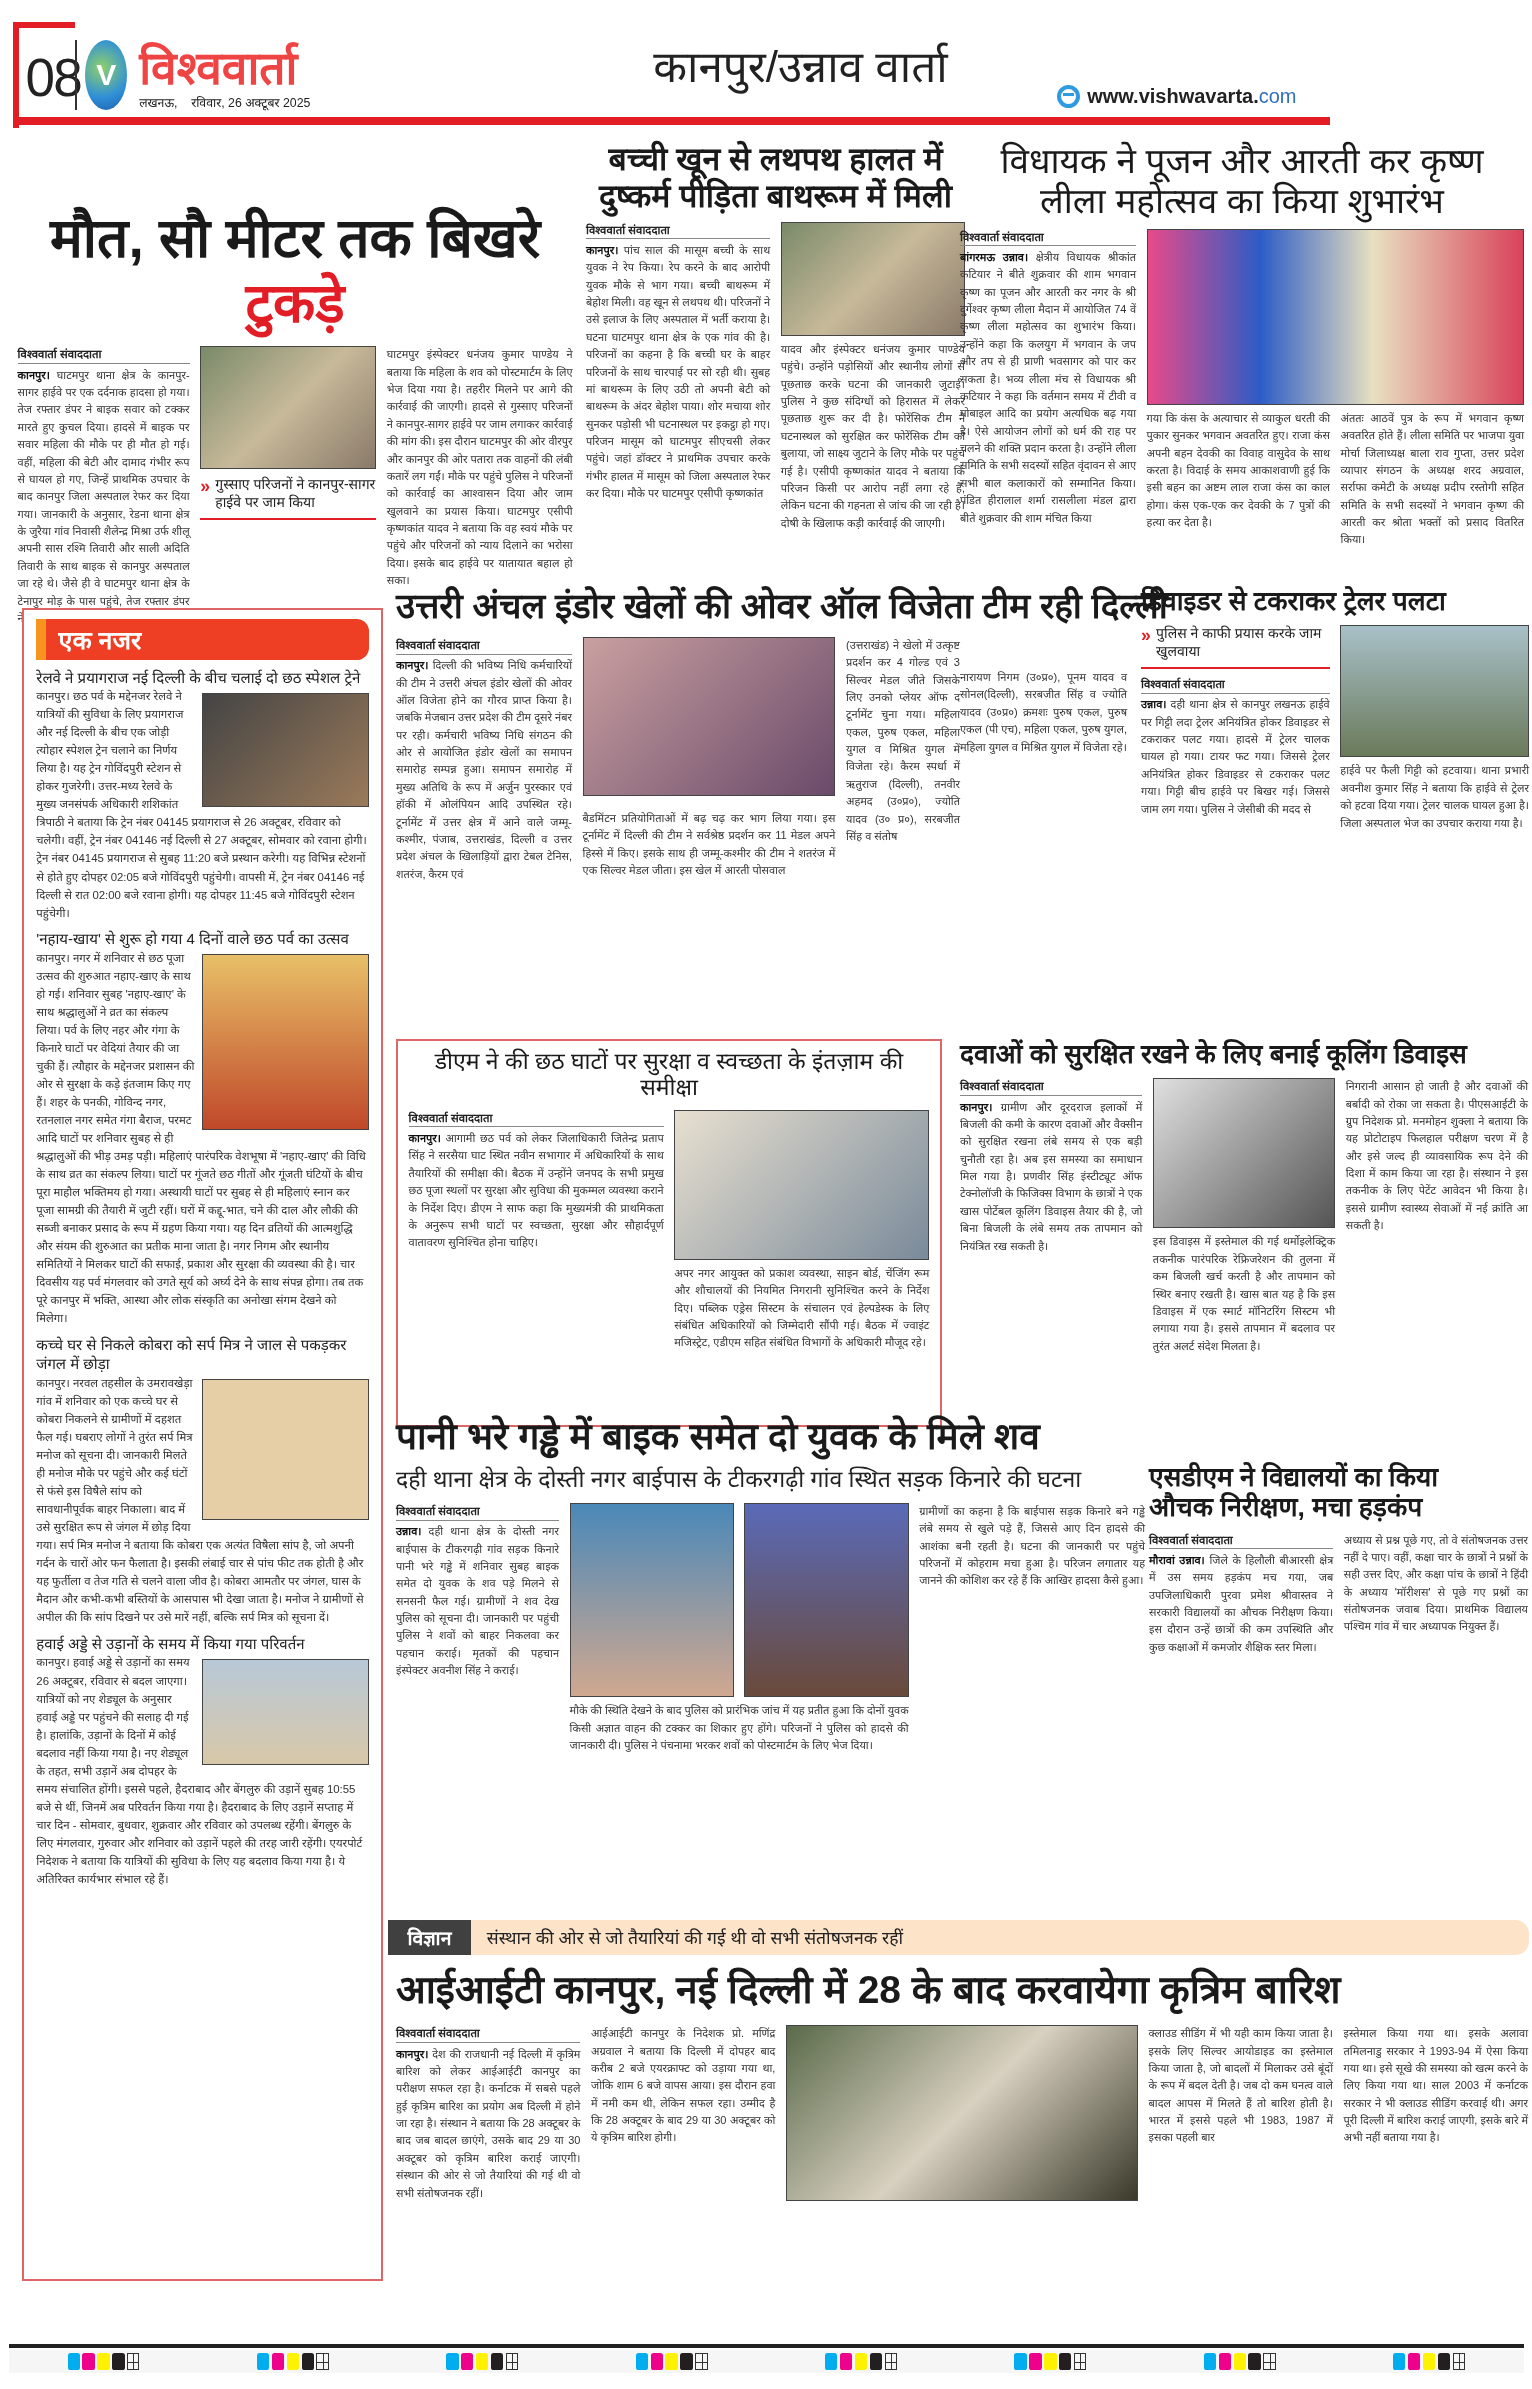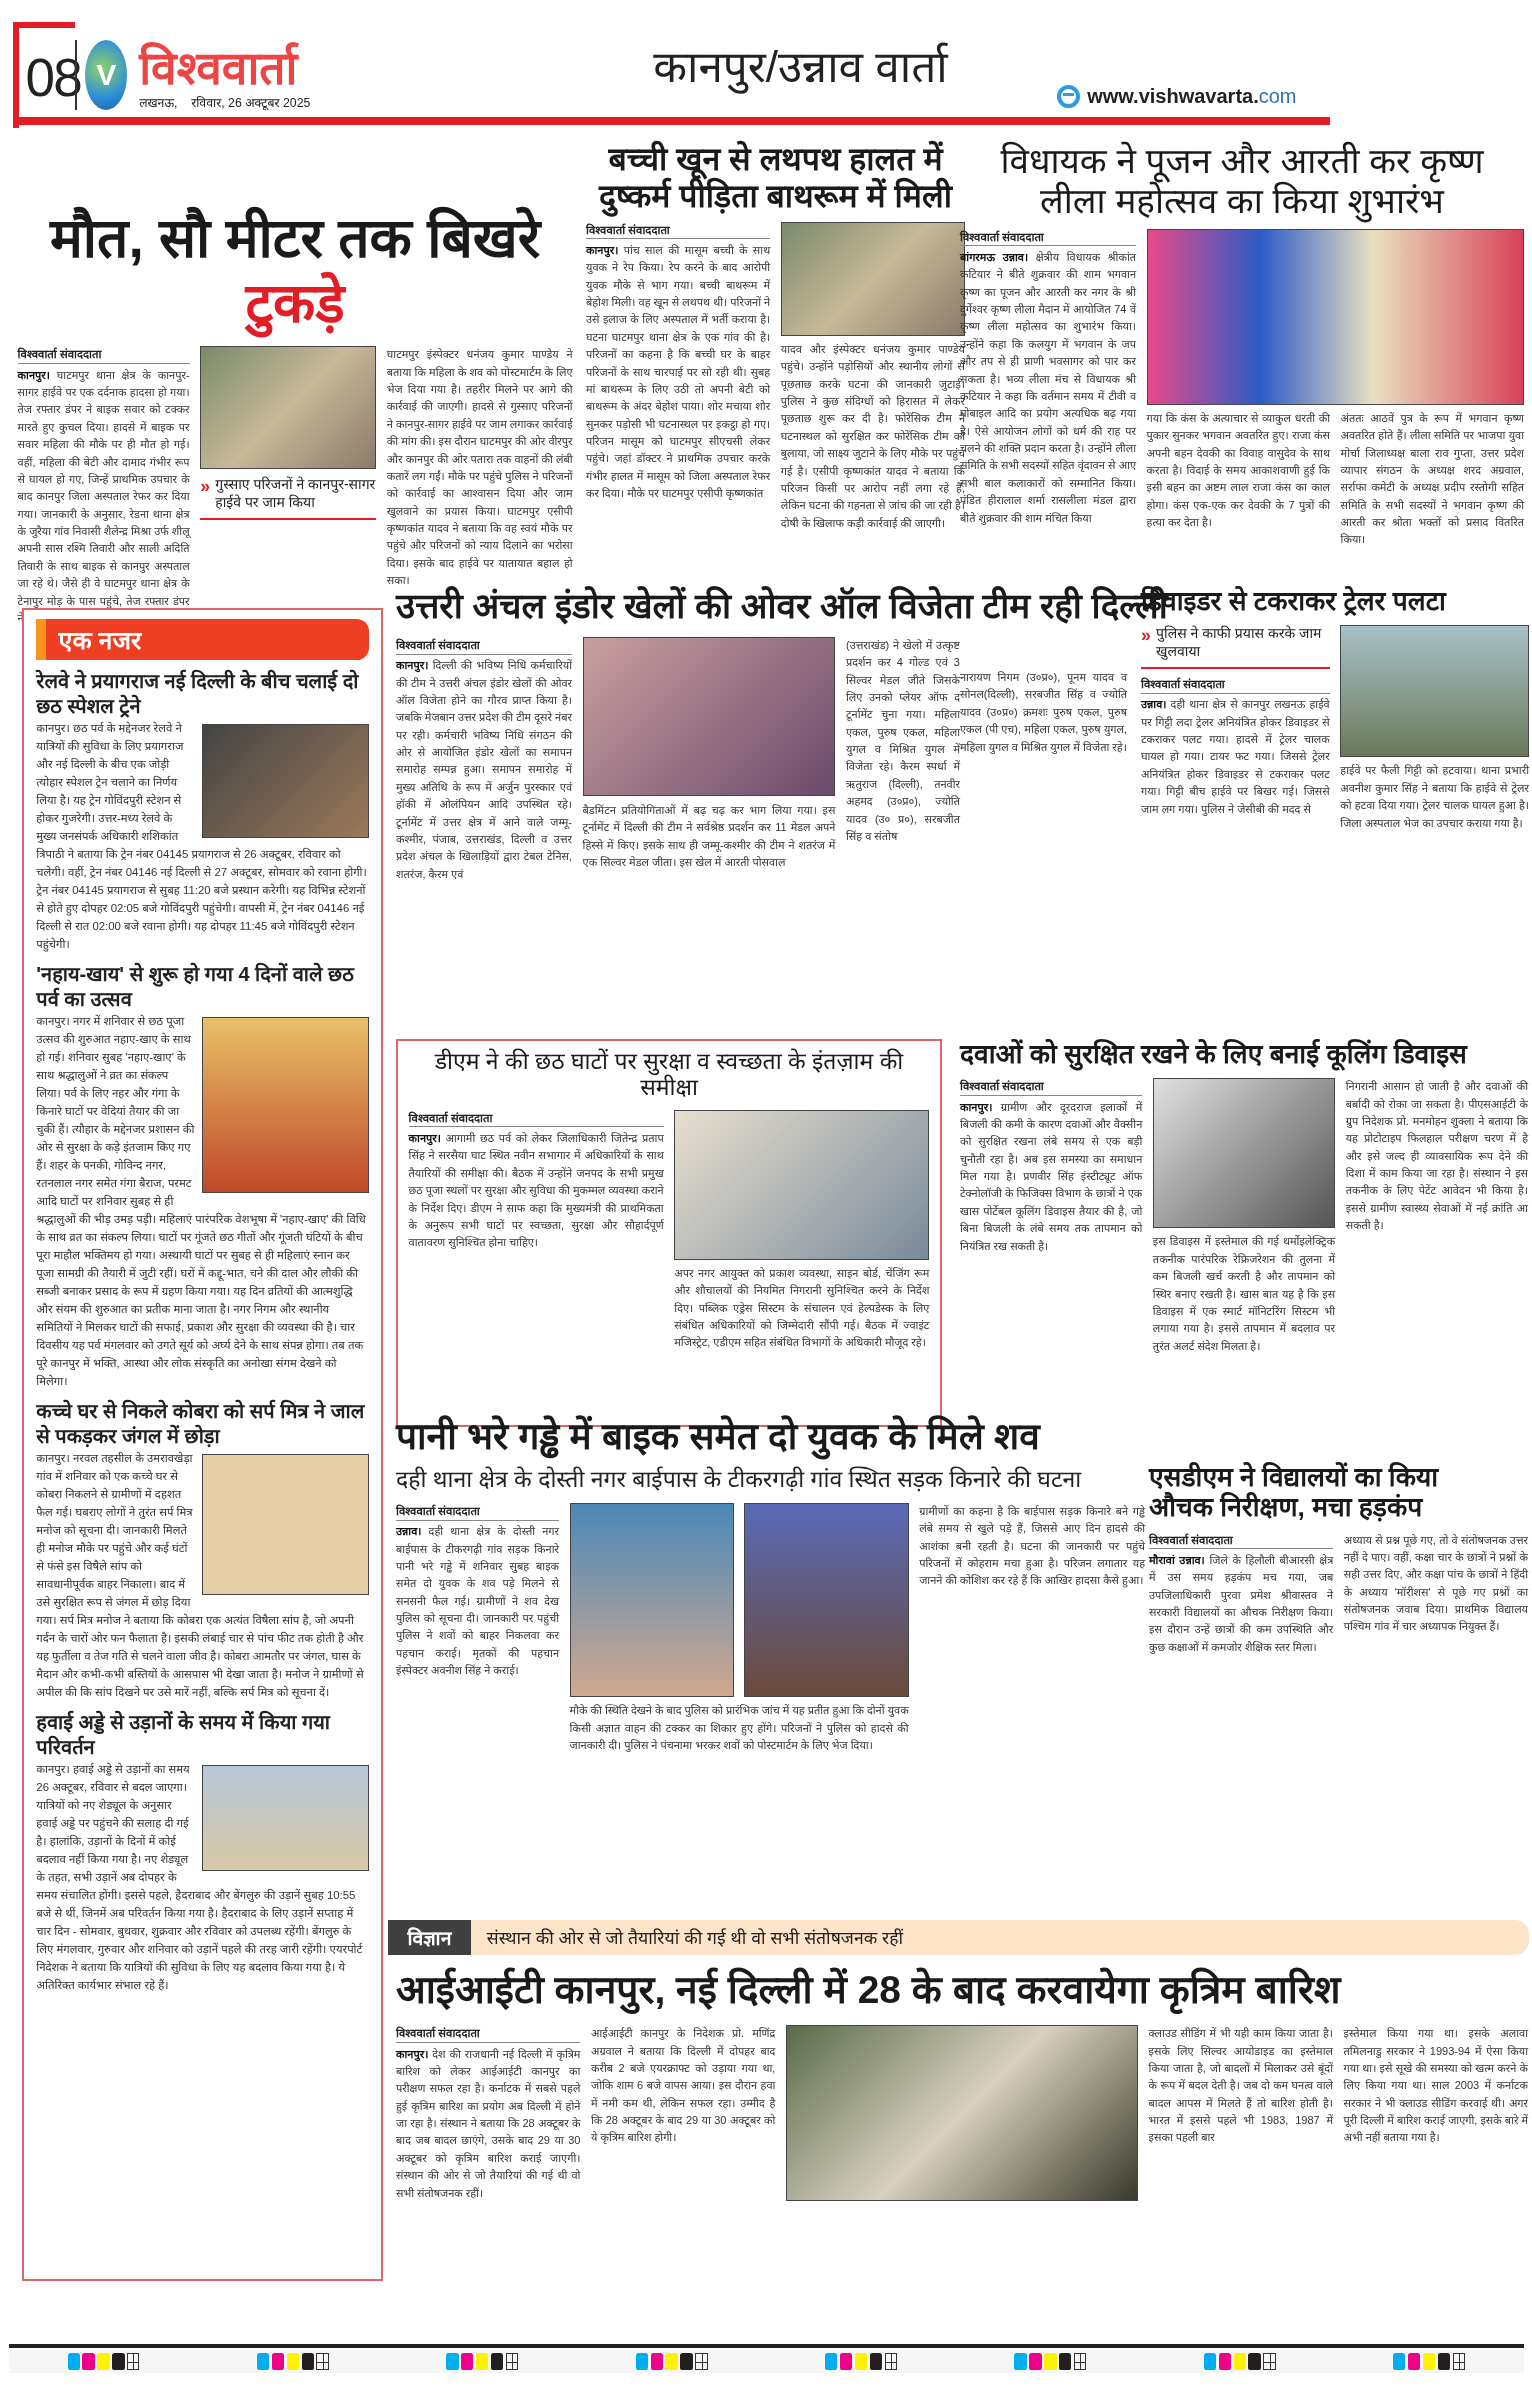--- a/index.html
+++ b/index.html
@@ -23,21 +23,21 @@
 .byline{font-size:11.4px;font-weight:bold;border-bottom:1.8px solid #888;padding-bottom:1.8px;margin-bottom:2.6px}
 .body{font-size:11px;line-height:1.58;color:#333;text-align:justify}
 .body b{color:#111}
 .cols{display:flex;gap:10.6px}
 .col{flex:1}
 .photo{background:linear-gradient(135deg,#7a8a6a,#c7b999 50%,#8a7a6a);border:0.9px solid #444}
 .caption{font-size:14px;color:#222;display:flex;gap:5.3px;line-height:1.25}
 .chev{color:#e21d25;font-weight:bold;font-size:17.6px}
 .box{border:2.6px solid #d66;}
 .tag{background:#ee3e24;color:#fff;font-weight:bold;font-size:25px;padding:3.5px 12.3px;border-left:10.6px solid #f7941d;border-radius:0 12.3px 12.3px 0}
-.sub-h{font-size:20px;font-weight:bold;color:#222;line-height:1.25}
+.sub-h{font-size:15px;font-weight:normal;color:#222;line-height:1.25}
 .hr{height:1.8px;background:#e21d25}
 .footer-bar{left:8.8px;top:2344px;width:1515px;height:3.5px;background:#222}
 .cmyk{left:8.8px;top:2350px;width:1515px;height:23px;display:flex;justify-content:space-around;align-items:center;background:#f6f6f6}
 .swatches{display:flex;gap:2.6px}
 .sw{width:12.3px;height:17.6px;border-radius:2.6px}
 .reg{width:12.3px;height:17.6px;border:0.9px solid #333;position:relative}
 .reg:before{content:"";position:absolute;left:5.3px;top:0;width:0.9px;height:16px;background:#333}
 .reg:after{content:"";position:absolute;left:0;top:8px;width:10.6px;height:0.9px;background:#333}
 .vigyan{left:388px;top:1920px;width:1141px;height:35px;display:flex;background:#fde3c8;border-radius:0 14px 14px 0}
 .vig-tag{background:#404040;color:#fff;font-weight:bold;font-size:19.4px;padding:3.5px 19.4px}
@@ -149,21 +149,21 @@
 
 <div class="abs" style="left:396px;top:586px;width:564px">
   <h1 style="font-size:35px;white-space:nowrap;width:1119px">उत्तरी अंचल इंडोर खेलों की ओवर ऑल विजेता टीम रही दिल्ली</h1>
   <div class="cols" style="margin-top:10.6px">
     <div class="col" style="flex:0 0 176px">
       <div class="byline">विश्ववार्ता संवाददाता</div>
       <div class="body"><b>कानपुर।</b> <span>दिल्ली की भविष्य निधि कर्मचारियों की टीम ने उत्तरी अंचल इंडोर खेलों की ओवर ऑल विजेता होने का गौरव प्राप्त किया है। जबकि मेजबान उत्तर प्रदेश की टीम दूसरे नंबर पर रही। कर्मचारी भविष्य निधि संगठन की ओर से आयोजित इंडोर खेलों का समापन समारोह सम्पन्न हुआ। समापन समारोह में मुख्य अतिथि के रूप में अर्जुन पुरस्कार एवं हॉकी में ओलंपियन आदि उपस्थित रहे। टूर्नामेंट में उत्तर क्षेत्र में आने वाले जम्मू-कश्मीर, पंजाब, उत्तराखंड, दिल्ली व उत्तर प्रदेश अंचल के खिलाड़ियों द्वारा टेबल टेनिस, शतरंज, कैरम एवं</span></div>
     </div>
     <div class="col">
       <div class="photo" style="height:159px;background:linear-gradient(135deg,#c9a0a0,#6a4a6a)"></div>
-      <div class="body" style="margin-top:6px">बैडमिंटन प्रतियोगिताओं में बढ़ चढ़ कर भाग लिया गया। इस टूर्नामेंट में दिल्ली की टीम ने सर्वश्रेष्ठ प्रदर्शन कर 11 मेडल अपने हिस्से में किए। इसके साथ ही जम्मू-कश्मीर की टीम ने शतरंज में एक सिल्वर मेडल जीता। इस खेल में आरती पोसवाल</div>
+      <div class="body" style="margin-top:14px">बैडमिंटन प्रतियोगिताओं में बढ़ चढ़ कर भाग लिया गया। इस टूर्नामेंट में दिल्ली की टीम ने सर्वश्रेष्ठ प्रदर्शन कर 11 मेडल अपने हिस्से में किए। इसके साथ ही जम्मू-कश्मीर की टीम ने शतरंज में एक सिल्वर मेडल जीता। इस खेल में आरती पोसवाल</div>
     </div>
     <div class="col" style="flex:0 0 114px">
       <div class="body">(उत्तराखंड) ने खेलो में उत्कृष्ट प्रदर्शन कर 4 गोल्ड एवं 3 सिल्वर मेडल जीते जिसके लिए उनको प्लेयर ऑफ द टूर्नामेंट चुना गया। महिला एकल, पुरुष एकल, महिला युगल व मिश्रित युगल में विजेता रहे। कैरम स्पर्धा में ऋतुराज (दिल्ली), तनवीर अहमद (उ०प्र०), ज्योति यादव (उ० प्र०), सरबजीत सिंह व संतोष</div>
     </div>
   </div>
 </div>
 <div class="abs body" style="left:960px;top:669px;width:167px">नारायण निगम (उ०प्र०), पूनम यादव व सोनल(दिल्ली), सरबजीत सिंह व ज्योति यादव (उ०प्र०) क्रमशः पुरुष एकल, पुरुष एकल (पी एच), महिला एकल, पुरुष युगल, महिला युगल व मिश्रित युगल में विजेता रहे।</div>
 
 <div class="abs" style="left:1141px;top:586px;width:388px">
   <h2 style="font-size:26.4px">डिवाइडर से टकराकर ट्रेलर पलटा</h2>

